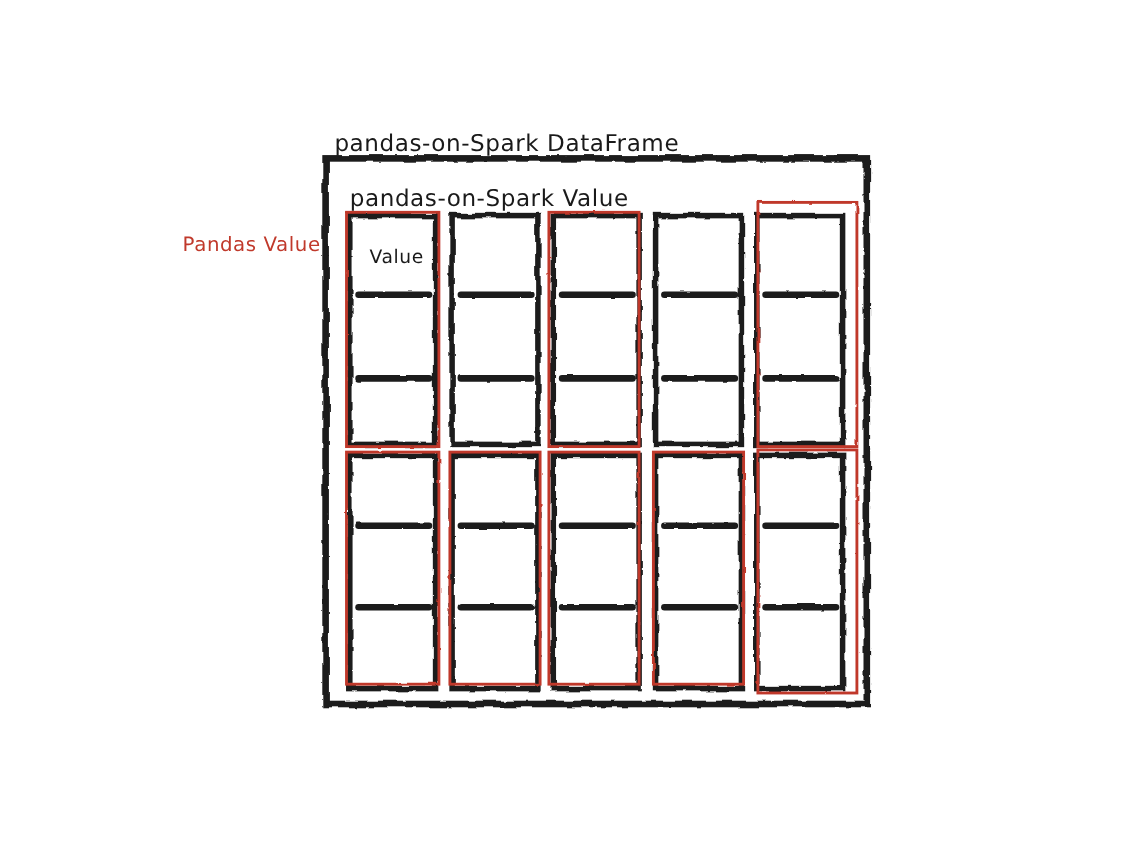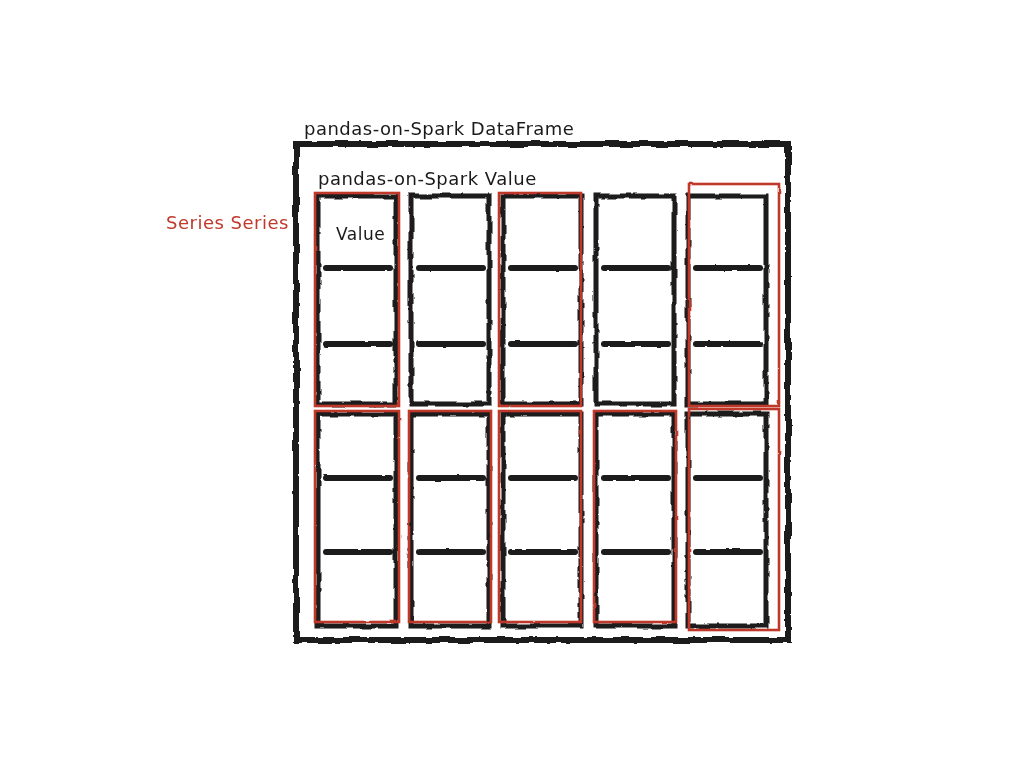--- a/index.html
+++ b/index.html
@@ -25,21 +25,21 @@
 
   .label {
     position: absolute;
     white-space: nowrap;
     font-family: "DejaVu Sans", sans-serif;
     letter-spacing: 0.5px;
   }
 
   .label-dark {
     color: #1a1a1a;
-    font-size: 18px;
+    font-size: 21px;
   }
 
   .label-red {
     color: #c0392b;
     font-size: 18px;
   }
 
   .label-value {
     color: #1a1a1a;
     font-size: 17px;
@@ -163,15 +163,15 @@
 
   <g filter="url(#rough-red)">
     <line x1="305" y1="222" x2="322" y2="222" stroke="#c0392b" stroke-width="2.4"></line>
   </g>
 </svg>
 
 <div class="label label-dark" id="title-dataframe">pandas-on-Spark DataFrame</div>
 
 <div class="label label-dark" id="title-series">pandas-on-Spark Value</div>
 
-<div class="label label-red" id="title-pandas-series">Series Series</div>
+<div class="label label-red" id="title-pandas-series">Pandas Value</div>
 
 <div class="label label-value" id="label-value">Value</div>
 
 </body></html>

